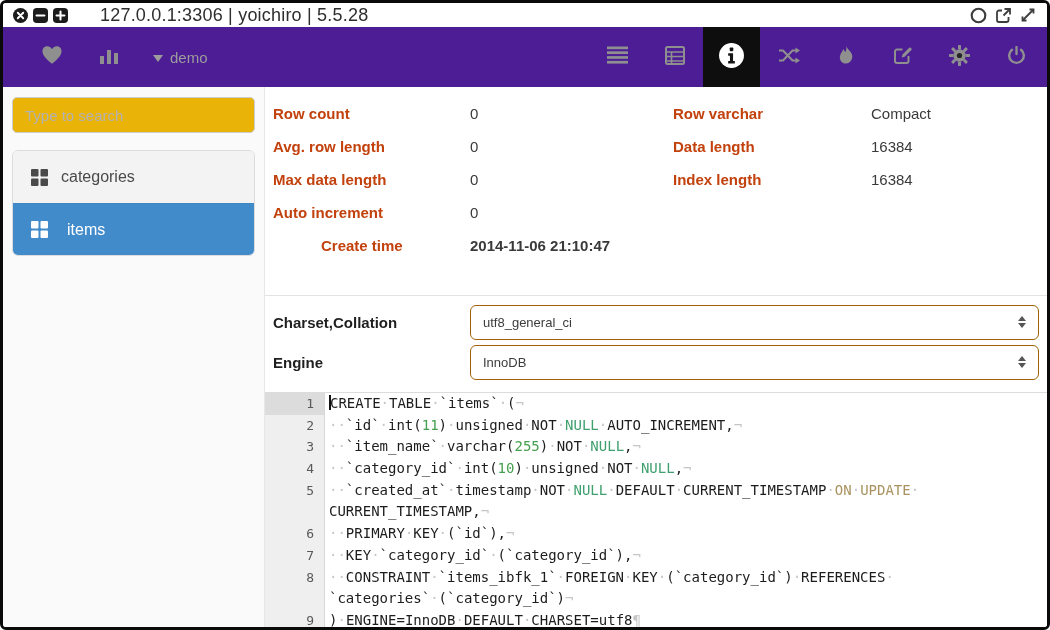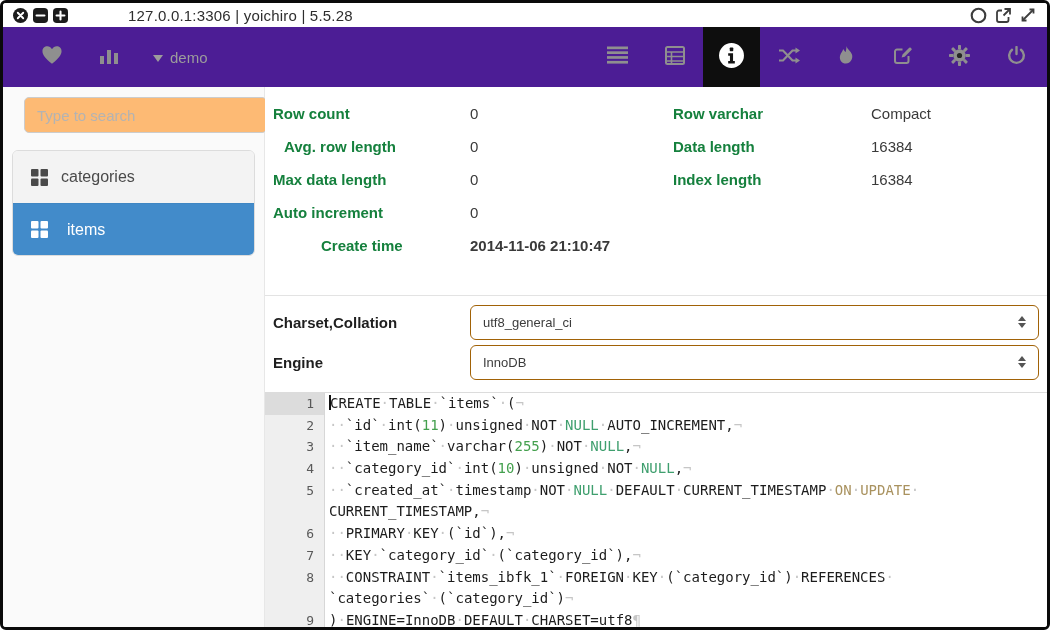--- a/index.html
+++ b/index.html
@@ -4,53 +4,53 @@
 <style>
   * { margin:0; padding:0; box-sizing:border-box; }
   html,body { background:#fff; font-family:"Liberation Sans", sans-serif; }
   .window { width:1050px; height:630px; border:3px solid #0a0a0a; border-radius:6px;
             overflow:hidden; display:flex; flex-direction:column; background:#fff; }
 
   
   .titlebar { height:24px; background:#fff; display:flex; align-items:center; padding:0 10px; flex-shrink:0; }
   .win-controls { display:flex; align-items:center; gap:5px; }
   .win-btn { width:15px; height:15px; display:inline-flex; cursor:pointer; }
-  .window-title { margin-left:60px; font-size:15px; color:#2e2e2e; letter-spacing:.2px; }
+  .window-title { margin-left:32px; font-size:18px; color:#2e2e2e; letter-spacing:.2px; }
   .title-right { margin-left:auto; display:flex; align-items:center; gap:8px; }
   .title-right .win-btn { width:17px; height:17px; }
 
   
   .toolbar { height:60px; background:#4c1d95; display:flex; align-items:stretch; flex-shrink:0; }
   .tb-btn { width:57px; display:flex; align-items:center; justify-content:center; cursor:pointer; }
   .tb-btn.active { background:#0e0e0e; }
   .tb-left { display:flex; align-items:stretch; padding-left:20px; }
   .db-selector { display:flex; align-items:center; gap:7px; margin-left:16px; cursor:pointer; }
   .db-label { color:#9c9c9c; font-size:15px; }
   .tb-right { margin-left:auto; display:flex; align-items:stretch; padding-right:2px; }
 
   
   .app-body { flex:1; display:flex; min-height:0; }
 
   
   .sidebar { width:262px; flex-shrink:0; background:#fafafa; border-right:1px solid #e7e7e7; padding:10px 9px; }
-  .search-input { width:100%; height:36px; border:1px solid #ccc; border-radius:5px; background:#fdba74;
-                  padding:0 12px; font-size:15px; color:#333; outline:none; font-family:"Liberation Sans",sans-serif;margin-left:12px; }
+  .search-input { width:100%; height:36px; border:1px solid #ccc; border-radius:5px; background:#eab308;
+                  padding:0 12px; font-size:15px; color:#333; outline:none; font-family:"Liberation Sans",sans-serif; }
   .search-input::placeholder { color:#b3b3b3; }
   .table-list { margin-top:17px; border:1px solid #dcdcdc; border-radius:6px; overflow:hidden; }
   .table-row { height:52px; display:flex; align-items:center; gap:13px; padding-left:18px;
                font-size:16px; color:#4a4a4a; background:#f3f3f3; cursor:pointer; }
   .table-row + .table-row { border-top:1px solid #dcdcdc;gap:19px; }
   .table-row.selected { background:#428bca; color:#fff; border-top-color:#3f86c3; }
   .table-row .tbl-icon { display:inline-flex; }
 
   
   .main { flex:1; display:flex; flex-direction:column; background:#fff; min-width:0; }
   .info-grid { display:grid; grid-template-columns:197px 203px 198px 1fr; grid-auto-rows:33px;
                align-items:center; padding:10px 8px 0 8px; }
-  .f-label { font-weight:bold; font-size:15px; color:#15803d; }
+  .f-label { font-weight:bold; font-size:15px; color:#c2410c; }
   .f-value { font-size:15px; color:#3a3a3a; }
   .divider { border-top:1px solid #e3e3e3; }
   .selects { padding:8px; }
   .select-row { display:flex; align-items:center; height:36px; margin-bottom:4px; }
   .select-label { width:197px; flex-shrink:0; font-weight:bold; font-size:15px; color:#1f1f1f; }
   .select-box { flex:1; height:35px; border:1px solid #a16207; border-radius:6px; background:#fff;
                 display:flex; align-items:center; padding:0 12px; cursor:pointer; }
   .select-value { font-size:13px; color:#3c3c3c; }
   .spinner { margin-left:auto; display:flex; flex-direction:column; gap:2px; align-items:center; }
   .tri-up { width:0; height:0; border-left:4px solid transparent; border-right:4px solid transparent; border-bottom:5px solid #555; }
@@ -249,21 +249,21 @@
             </span>
             <span>items</span>
           </div>
         </div>
     </div>
 
     <div class="main">
       <div class="info-grid">
           <span class="f-label" style="grid-area: 1 / 1;">Row count</span>
           <span class="f-value" style="grid-area: 1 / 2;">0</span>
-          <span class="f-label" style="grid-area: 2 / 1; margin-left: 11px;">Avg. row length</span>
+          <span class="f-label" style="grid-area: 2 / 1;">Avg. row length</span>
           <span class="f-value" style="grid-area: 2 / 2;">0</span>
           <span class="f-label" style="grid-area: 3 / 1;">Max data length</span>
           <span class="f-value" style="grid-area: 3 / 2;">0</span>
           <span class="f-label" style="grid-area: 4 / 1;">Auto increment</span>
           <span class="f-value" style="grid-area: 4 / 2;">0</span>
           <span class="f-label" style="grid-area: 5 / 1; margin-left: 48px;">Create time</span>
           <span class="f-value" style="grid-area: 5 / 2; font-weight: bold;">2014-11-06 21:10:47</span>
           <span class="f-value" style="grid-area: 6 / 2;"></span>
           <span class="f-label" style="grid-area: 1 / 3;">Row varchar</span>
           <span class="f-value" style="grid-area: 1 / 4;">Compact</span>

